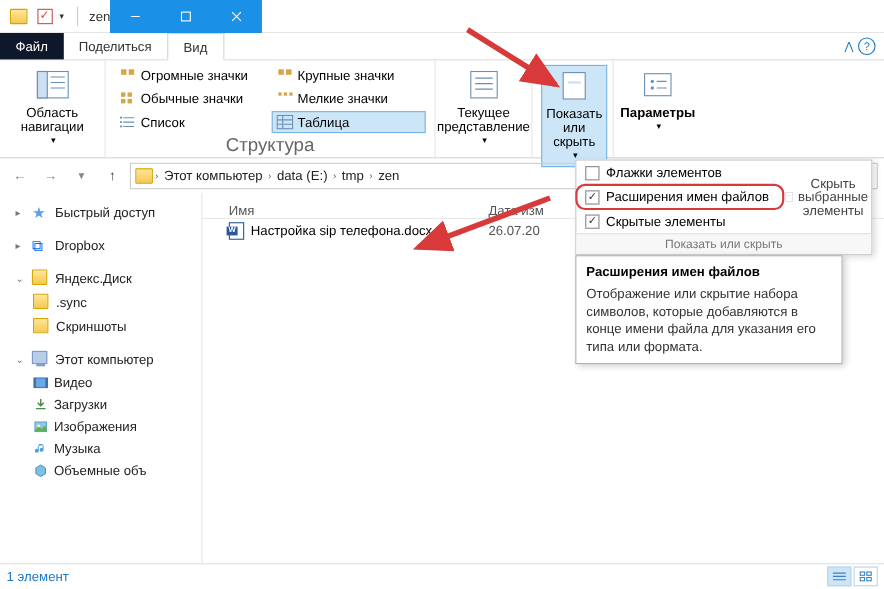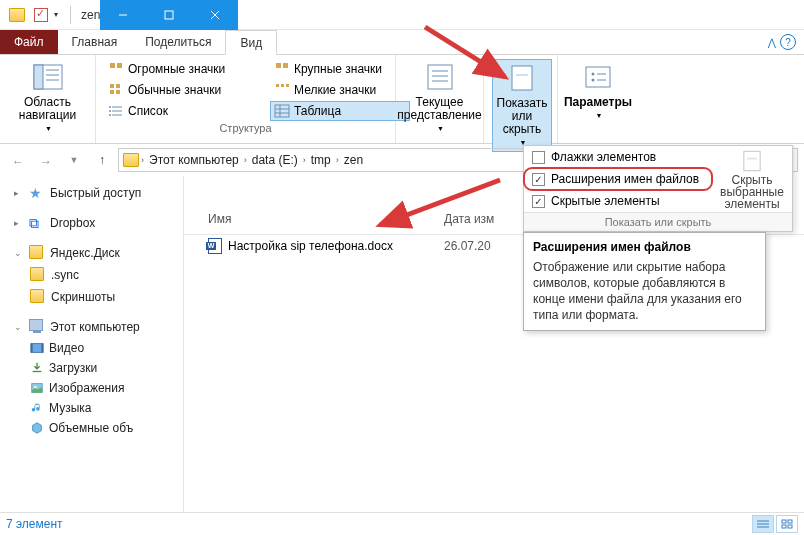--- a/index.html
+++ b/index.html
@@ -18,44 +18,44 @@
 .win-btn { width: 46px; height: 30px; display: flex; align-items: center; justify-content: center; color: #fff; }
 .win-min { background: #1a91e6; }
 .win-max { background: #1a91e6; }
 .win-close { background: #1a91e6; }
 .win-btn svg { width: 10px; height: 10px; }
 .win-controls-bg { display: flex; background: #1a91e6; }
 
 
 .ribbon-tabs { height: 25px; background: #fff; display: flex; align-items: stretch; border-bottom: 1px solid #d4d4d4; }
 .tab { padding: 0 14px; display: flex; align-items: center; color: #333; cursor: pointer; }
-.tab-file { background: #7f1d1d; color: #fff; }
+.tab-file { background: #0f172a; color: #fff; }
 .tab-active { border: 1px solid #d4d4d4; border-bottom: 1px solid #fff; background: #fff; margin-bottom: -1px; }
 .ribbon-right { margin-left: auto; padding-right: 8px; display: flex; align-items: center; gap: 4px; color: #1979ca; }
 .help-ico { width: 16px; height: 16px; border-radius: 50%; border: 1px solid #1979ca; display: flex; align-items: center; justify-content: center; color: #1979ca; font-size: 10px; }
 
 
 .ribbon { height: 89px; background: #fff; border-bottom: 1px solid #d4d4d4; display: flex; }
 .rgroup { border-right: 1px solid #e5e5e5; padding: 4px 8px 2px 8px; display: flex; flex-direction: column; }
-.rgroup-label { text-align: center; font-size: 11px; color: #666; padding-top: 1px; }
+.rgroup-label { text-align: center; font-size: 17px; color: #666; padding-top: 1px; }
 .bigbtn { display: flex; flex-direction: column; align-items: center; justify-content: center; padding: 2px 6px; text-align: center; line-height: 13px; min-width: 60px; }
 .bigbtn .icon32 { width: 32px; height: 32px; margin-bottom: 3px; }
 .smallbtn { display: flex; align-items: center; gap: 4px; padding: 2px 4px; }
 .smallbtn .icon16 { width: 16px; height: 16px; }
 .hl-row { background: #cde6f7; border: 1px solid #7ab4e0; padding: 1px 3px; }
 .show-hide-btn { background: #cde6f7; border: 1px solid #7ab4e0; }
 .drop-arrow { font-size: 7px; margin-left: 2px; }
 
 
 .dropdown-panel { position: absolute; left: 523px; top: 145px; width: 270px; background: #fff; border: 1px solid #c8c8c8; box-shadow: 2px 2px 6px rgba(0,0,0,.15); z-index: 30; }
 .dd-item { display: flex; align-items: center; gap: 6px; padding: 4px 8px; }
 .dd-chk { width: 13px; height: 13px; border: 1px solid #888; background: #fff; display: flex; align-items: center; justify-content: center; font-size: 10px; color: #333; }
 .dd-chk.checked::after { content: "✓"; }
 .dd-item.hl { outline: 2px solid #d83a3a; outline-offset: -1px; border-radius: 8px; }
-.dd-right { margin-left: auto; display: flex; flex-direction: column; align-items: center; width: 80px; font-size: 11px; text-align: center; line-height: 12px; padding: 2px 0; color: #444; }
+.dd-right { margin-left: auto; display: flex; flex-direction: row; align-items: center; width: 80px; font-size: 11px; text-align: center; line-height: 12px; padding: 2px 0; color: #444; }
 .dd-sep { border-top: 1px solid #e0e0e0; text-align: center; font-size: 11px; color: #777; padding: 3px; background: #f7f7f7; }
 
 
 .tooltip { position: absolute; left: 523px; top: 232px; width: 243px; background: #fff; border: 1px solid #b0b0b0; box-shadow: 2px 2px 6px rgba(0,0,0,.2); padding: 7px 9px; z-index: 40; }
 .tooltip .tt-title { font-weight: 600; margin-bottom: 5px; font-size: 12px; }
 .tooltip .tt-body { font-size: 12px; color: #333; line-height: 16px; }
 
 
 .addrbar { height: 32px; display: flex; align-items: center; padding: 3px 6px; gap: 4px; }
 .navbtn { width: 24px; height: 24px; border-radius: 2px; display: flex; align-items: center; justify-content: center; color: #888; }
@@ -75,21 +75,21 @@
 .spacer8 { height: 8px; }
 .star-ico { color: #5aa1e2; font-size: 14px; }
 .dropbox-ico { color: #0061ff; font-size: 14px; }
 .yandex-ico { width: 14px; height: 14px; background: linear-gradient(#ffe59a,#f5c951); border: 1px solid #d6a400; border-radius: 1px; }
 .pc-ico { width: 14px; height: 12px; border: 1px solid #7a9cc6; background: #b8cee8; position: relative; }
 .pc-ico::after { content: ""; position: absolute; bottom: -3px; left: 3px; width: 8px; height: 2px; background: #7a9cc6; }
 .sub22 { padding-left: 30px; }
 .media-ico { width: 14px; height: 14px; }
 
 .filepane { flex: 1; padding: 0; position: relative; }
-.colhdr { display: flex; border-bottom: 1px solid #e8e8e8; height: 23px; align-items: flex-start; color: #555; margin-top: 36px; }
+.colhdr { display: flex; border-bottom: 1px solid #e8e8e8; height: 23px; align-items: flex-end; color: #555; }
 .colhdr .col-name { width: 260px; padding-left: 24px; }
 .colhdr .col-date { width: 120px; }
 .filerow { display: flex; height: 22px; align-items: center; }
 .filerow .fname { width: 260px; padding-left: 24px; display: flex; align-items: center; gap: 6px; }
 .filerow .fdate { width: 120px; color: #555; }
 .docx-ico { width: 14px; height: 16px; background: #fff; border: 1px solid #2b579a; position: relative; }
 .docx-ico::before { content: "W"; position: absolute; left: -3px; top: 3px; width: 10px; height: 8px; background: #2b579a; color: #fff; font-size: 7px; line-height: 8px; text-align: center; font-weight: bold; }
 
 
 .statusbar { position: absolute; bottom: 0; left: 0; right: 0; height: 23px; border-top: 1px solid #e0e0e0; background: #fff; display: flex; align-items: center; padding: 0 6px; color: #1979ca; font-size: 12px; }
@@ -100,21 +100,21 @@
 
 .arrow { position: absolute; z-index: 50; }
 .arrow svg { overflow: visible; }
 
 
 .icon32 svg, .icon16 svg, .nicon svg, .media-ico svg { width: 100%; height: 100%; }
 
 .rib-icon-rect { fill: #fff; stroke: #6b8fb5; }
 .rib-icon-lines { stroke: #6b8fb5; }
 
-.layout-icons { display: grid; grid-template-columns: auto auto; gap: 1px 26px; }
+.layout-icons { display: grid; grid-template-columns: auto auto; gap: 1px 2px; }
 .layout-icons .smallbtn { width: 140px; }
 
 </style>
 </head>
 <body>
 
 <div class="titlebar">
   <div class="qat">
     <div class="qat-icon">
         <div class="folder-ico16"></div>
@@ -141,21 +141,20 @@
         <svg viewBox="0 0 10 10">
           <line x1="1" y1="1" x2="9" y2="9" stroke="#fff"></line>
           <line x1="9" y1="1" x2="1" y2="9" stroke="#fff"></line>
         </svg>
       </div>
   </div>
 </div>
 
 <div class="ribbon-tabs">
   <div class="tab tab-file">Файл</div>
-  <div class="tab">Главная</div>
   <div class="tab">Поделиться</div>
   <div class="tab tab-active">Вид</div>
   <div class="ribbon-right">
     <span style="font-size:10px;">⋀</span>
     <div class="help-ico">?</div>
   </div>
 </div>
 
 <div class="ribbon">
   <div class="rgroup" style="width:96px;">
@@ -405,21 +404,21 @@
   </div>
   <div class="dd-sep">Показать или скрыть</div>
 </div>
 
 <div class="tooltip">
   <div class="tt-title">Расширения имен файлов</div>
   <div class="tt-body">Отображение или скрытие набора символов, которые добавляются в конце имени файла для указания его типа или формата.</div>
 </div>
 
 <div class="statusbar">
-  <span>7 элемент</span>
+  <span>1 элемент</span>
   <div class="viewbtns">
     <div class="viewbtn active">
         <svg width="12" height="10" viewBox="0 0 12 10">
           <line x1="0" y1="2" x2="12" y2="2" stroke="#3b82c4"></line>
           <line x1="0" y1="5" x2="12" y2="5" stroke="#3b82c4"></line>
           <line x1="0" y1="8" x2="12" y2="8" stroke="#3b82c4"></line>
         </svg>
       </div>
     <div class="viewbtn">
         <svg width="12" height="10" viewBox="0 0 12 10">

